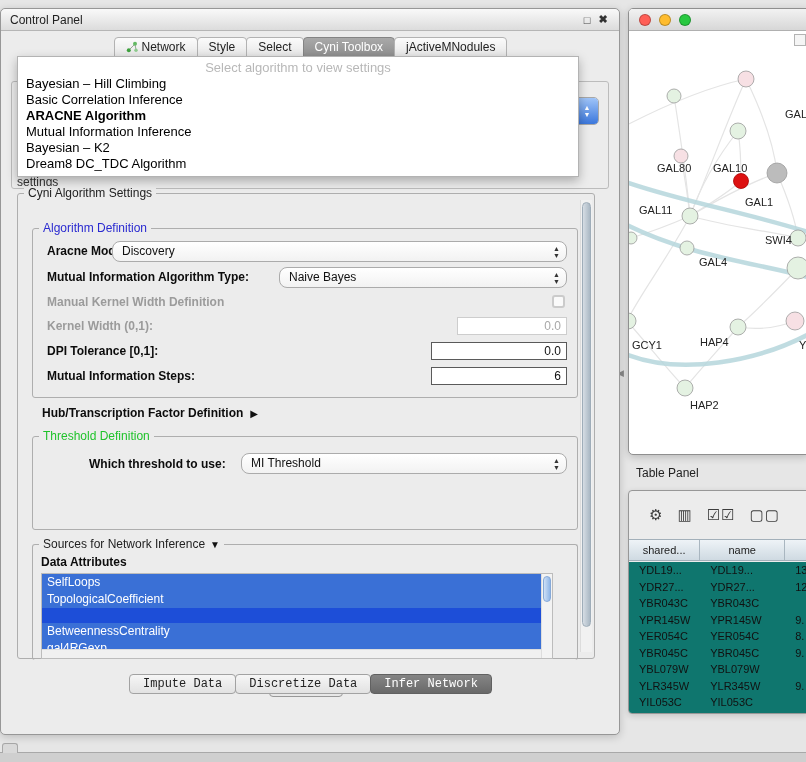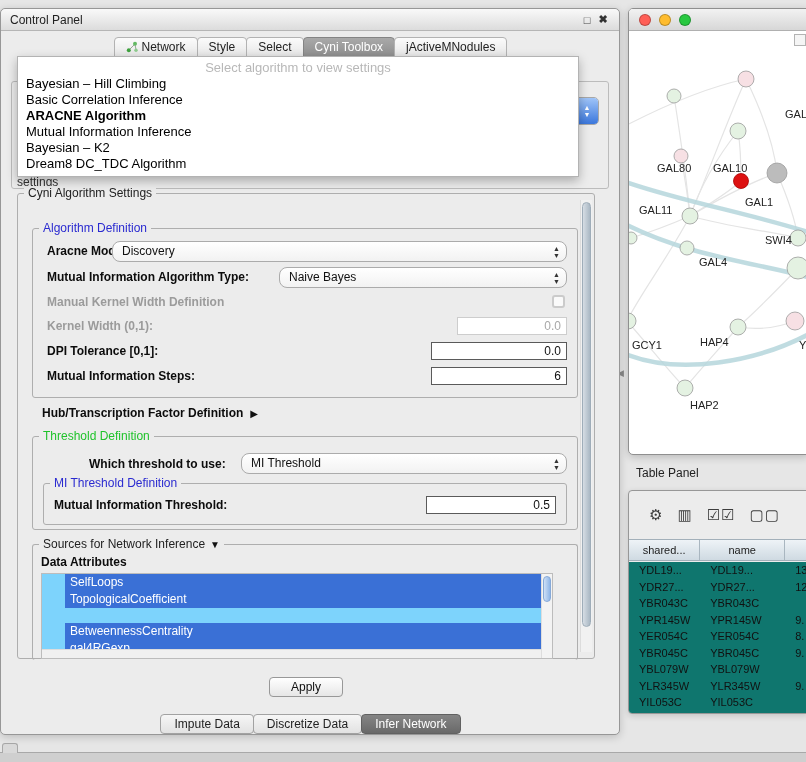--- a/index.html
+++ b/index.html
@@ -84,33 +84,33 @@
   #algo-group { left:14px; top:34px; width:546px; height:170px; }
   #thr-group  { left:14px; top:242px; width:546px; height:94px; }
   #mi-group   { left:10px; top:46px; width:524px; height:42px; }
   #src-group  { left:14px; top:350px; width:546px; height:116px; border-bottom:none; }
 
   #hub-row { position:absolute; left:24px; top:212px; display:flex; align-items:center; gap:7px; }
   #hub-row .lblx { font-size:12px; font-weight:bold; color:#0c0c0c; }
   .tri { font-size:10px; color:#111; }
 
   #src-list { position:absolute; left:8px; top:28px; width:512px; height:86px;
-    background:#7dd3fc; border:1px solid #bcbcbc; overflow:hidden;padding-left:23px; }
+    background:#1d4ed8; border:1px solid #bcbcbc; overflow:hidden; }
   .src-item { height:17px; line-height:17px; font-size:12px; color:#fff; padding-left:5px; white-space:nowrap; }
   #src-vscroll { position:absolute; right:0; top:0; bottom:0; width:11px; background:#f3f3f3; border-left:1px solid #ddd; }
   #src-vthumb { position:absolute; left:1px; right:1px; top:2px; height:26px; border-radius:5px;
     background:linear-gradient(90deg,#cfe0f5,#8fb6e8); border:1px solid #86a9d8; }
   #src-hscroll { position:absolute; left:0; right:11px; bottom:0; height:9px; background:#f0f0f0; border-top:1px solid #ddd; }
 
   #apply-btn { position:absolute; left:268px; top:668px; width:74px; height:20px;
     background:linear-gradient(#ffffff,#e6e6e6); border:1px solid #989898; border-radius:4px;
     font-size:12px; line-height:18px; text-align:center; color:#111; }
 
-  #bottom-tabs { position:absolute; left:0; right:0; top:704px; height:21px;
-    display:flex; justify-content:center; align-items:center; }
+  #bottom-tabs { position:absolute; left:0; right:0; top:664px; height:21px;
+    display:flex; justify-content:center; align-items:center;font-family:Liberation Mono, monospace; }
   .btab { height:20px; padding:0 13px; border:1px solid #a2a2a2; margin-right:-1px;
     background:linear-gradient(#f6f6f6,#e2e2e2); border-radius:4px;
     font-size:12px; line-height:18px; color:#222; white-space:nowrap; }
   .btab.active { background:linear-gradient(#858585,#696969); color:#fff; border-color:#616161; }
 
   
   #network-window { position:absolute; left:628px; top:8px; width:180px; height:447px;
     background:#fff; border:1px solid #8f8f8f; border-radius:5px 0 0 5px;
     box-shadow:0 2px 8px rgba(0,0,0,.2); overflow:hidden; }
   #network-titlebar { position:absolute; left:0; top:0; right:0; height:22px;
@@ -238,27 +238,20 @@
     </div>
 
     <div id="thr-group" class="grp">
       <span class="grp-title">
         <span class="t-green">Threshold Definition</span>
       </span>
       <span class="lbl" style="left:56px; top:20px;">Which threshold to use:</span>
       <div class="combo" style="left:208px; right:10px; top:16px;">
         <span>MI Threshold</span>
         <span class="arr"></span>
-      </div>
-      <div id="mi-group" class="grp">
-        <span class="grp-title">
-          <span class="t-blue">MI Threshold Definition</span>
-        </span>
-        <span class="lbl" style="left:10px; top:14px;">Mutual Information Threshold:</span>
-        <div class="tfield" style="left:382px; width:130px; top:12px;">0.5</div>
       </div>
     </div>
 
     <div id="src-group" class="grp">
       <span class="grp-title">
         <span>Sources for Network Inference</span>
         <span class="tri">▼</span>
       </span>
       <span class="lbl" style="left:8px; top:10px;">Data Attributes</span>
       <div id="src-list">

